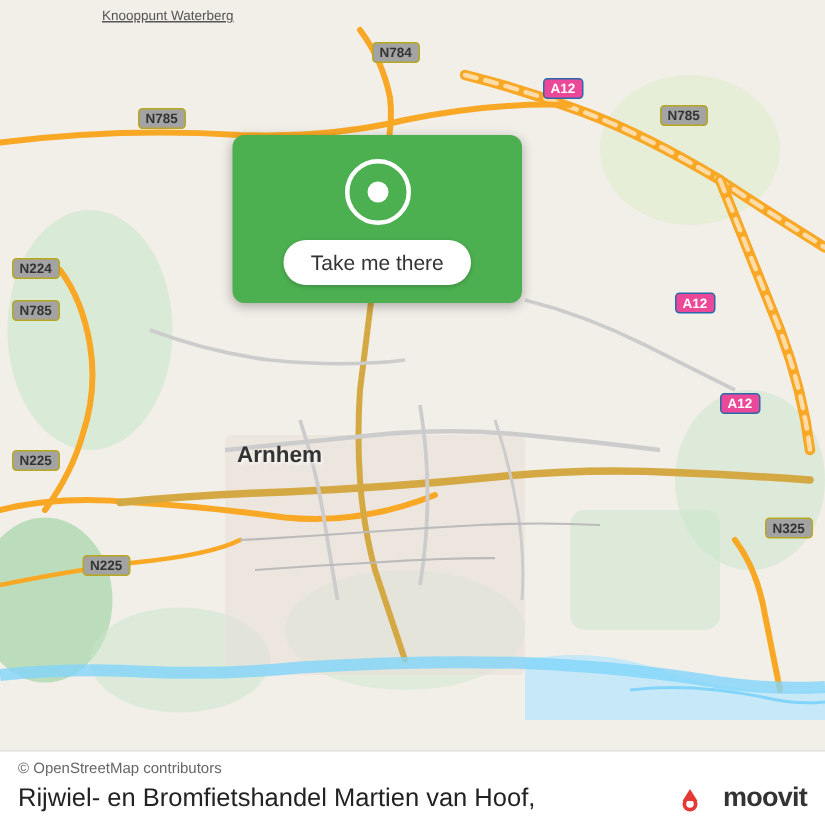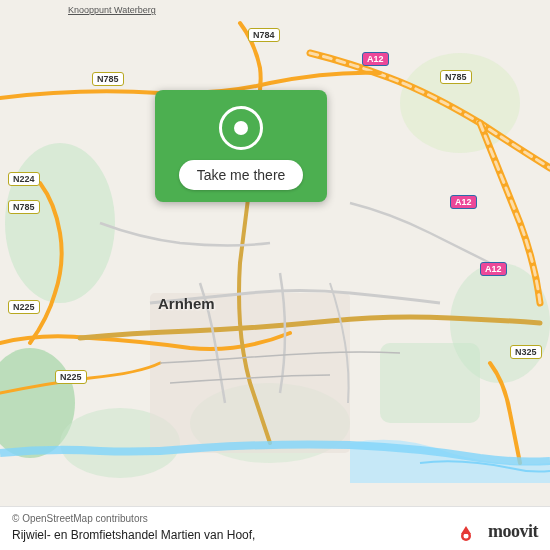--- a/index.html
+++ b/index.html
@@ -38,21 +38,21 @@
       position: absolute;
       top: 0; left: 0;
       width: 100%; height: 100%;
     }
 
     
     .destination-card {
       position: absolute;
       top: 90px;
       left: 155px;
-      width: 172px;
+      width: 193px;
       background: #4caf50;
       border-radius: 8px;
       padding: 16px 12px 12px 12px;
       display: flex;
       flex-direction: column;
       align-items: center;
       box-shadow: 0 2px 8px rgba(0,0,0,0.3);
     }
 
     .location-pin {
@@ -94,46 +94,45 @@
       padding: 8px 12px 6px 12px;
     }
 
     #attribution {
       font-size: 10px;
       color: #666;
       margin-bottom: 4px;
     }
 
     #location-name {
-      font-size: 12px;
+      font-size: 17px;
       font-weight: 400;
       color: #222;
     }
 
     #moovit-logo {
       position: absolute;
       bottom: 8px;
       right: 12px;
       display: flex;
       align-items: center;
       gap: 2px;
-      font-family: Liberation Serif, serif;
     }
 
     .moovit-text {
       font-size: 18px;
       font-weight: 700;
       color: #333;
       letter-spacing: -0.5px;
     }
 
     
     .road-badge {
       position: absolute;
-      background: #ffffff;
+      background: #a3a3a3;
       border: 1.5px solid #b8a820;
       border-radius: 3px;
       font-size: 9px;
       font-weight: bold;
       color: #333;
       padding: 1px 4px;
       white-space: nowrap;
     }
 
     .road-badge-blue {

